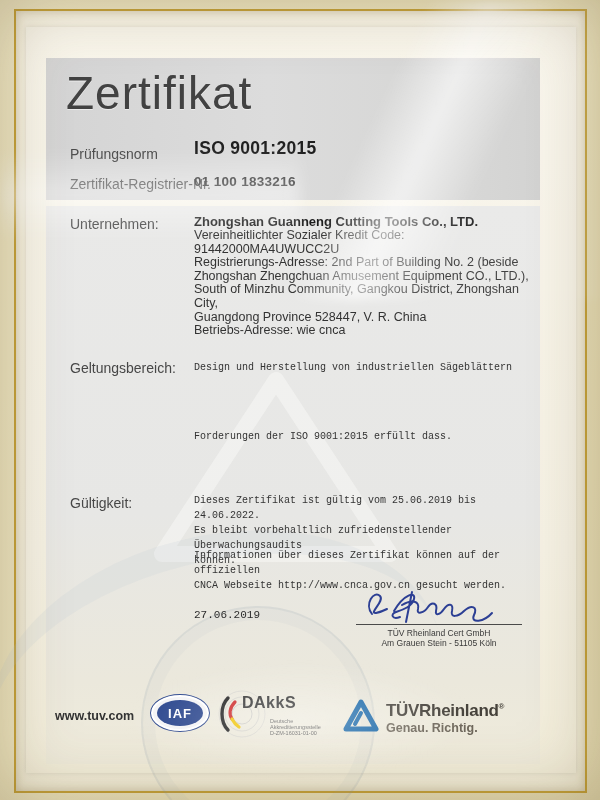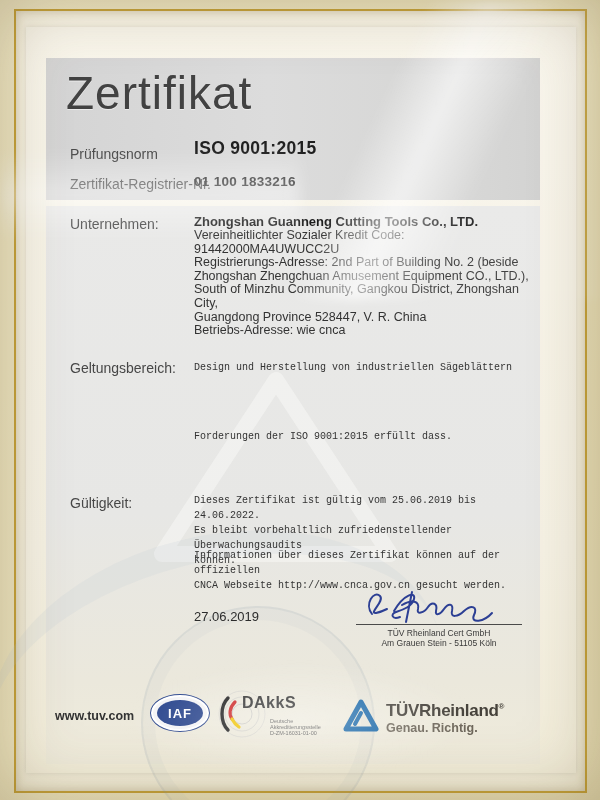--- a/index.html
+++ b/index.html
@@ -31,21 +31,21 @@
   }
   .abs{position:absolute;}
   .title{font-size:46px;color:#424242;letter-spacing:1px;line-height:1;
     text-shadow:0 1px 0 rgba(255,255,255,.5);}
   .lbl{font-size:14px;color:#474747;}
   .val-big{font-size:17.5px;font-weight:bold;color:#1f1f1f;letter-spacing:.3px;}
   .val-med{font-size:13.5px;font-weight:bold;color:#262626;letter-spacing:.3px;}
   .txt{font-size:12.5px;color:#333;line-height:13.6px;}
   .company-name{font-size:13px;font-weight:bold;color:#1d1d1d;line-height:15px;}
   .para{font-size:10px;color:#333;line-height:15px;font-family:Liberation Mono, monospace;}
-  .date{font-size:13px;color:#2c2c2c;}
+  .date{font-size:11px;color:#2c2c2c;font-family:Liberation Mono, monospace;}
   .sigline{height:1px;background:#4a4a4a;}
   .issuer{font-size:8.5px;color:#3a3a3a;line-height:9.5px;text-align:center;}
   .website{font-size:12.5px;font-weight:600;color:#333;}
   .brandname{font-size:17px;font-weight:bold;color:#45413a;letter-spacing:-.3px;}
   .brandname sup{font-size:8px;}
   .tagline{font-size:12.5px;font-weight:bold;color:#6d665a;}
   .iaf{width:58px;height:36px;border:1.5px solid #26428b;border-radius:50%;
     background:#f4f4f6;display:flex;align-items:center;justify-content:center;
     box-shadow:inset 0 0 0 2px #fff;}
   .iaf-inner{width:46px;height:26px;border-radius:50%;background:#26428b;

